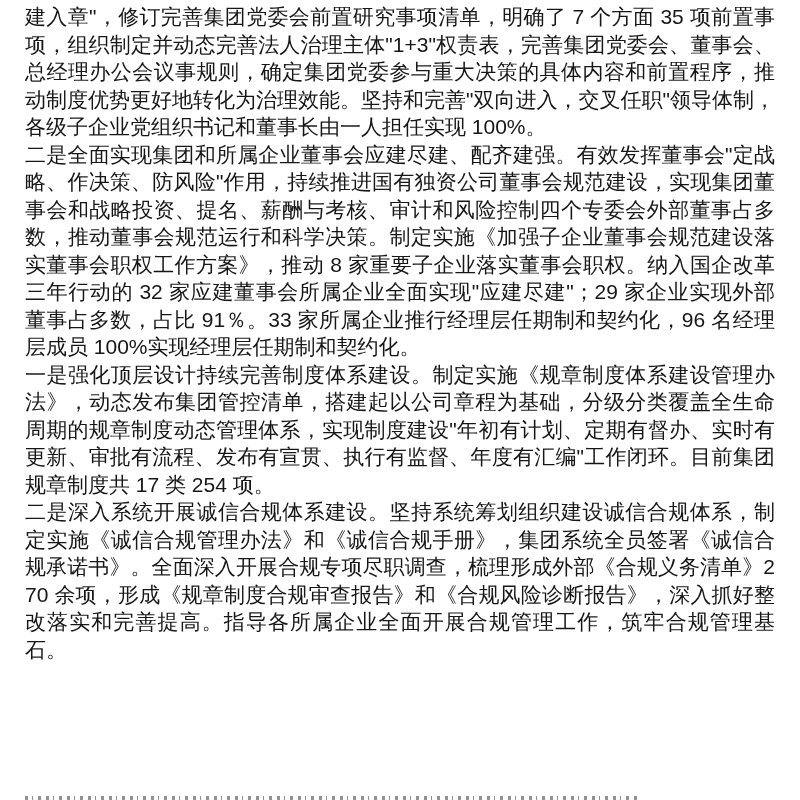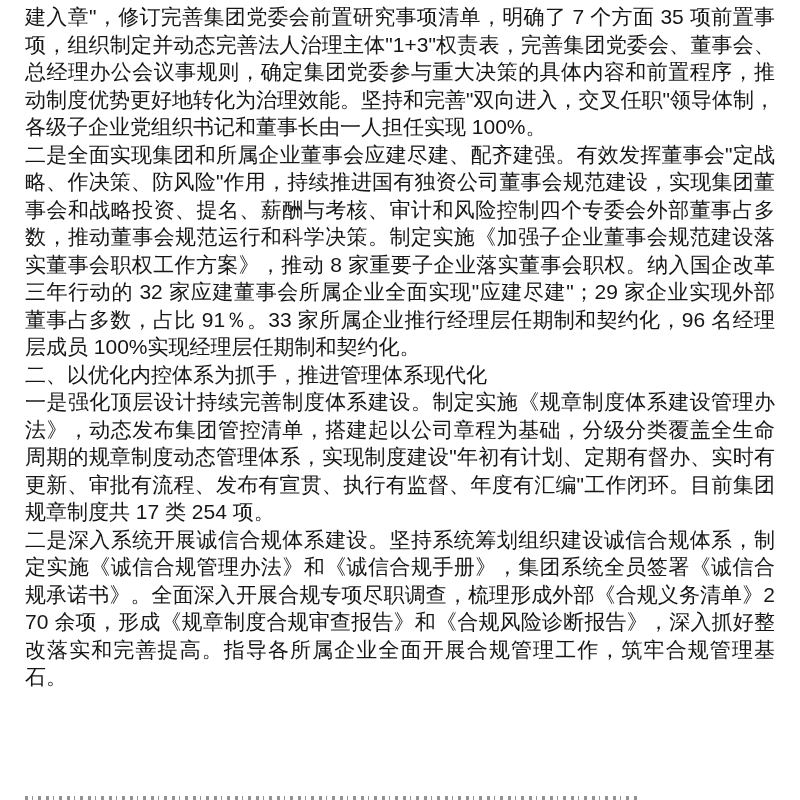--- a/index.html
+++ b/index.html
@@ -53,18 +53,17 @@
       transparent 16px, transparent 21px
     );
   }
 </style>
 </head>
 <body>
 
 <div class="page">
   <p>建入章"，修订完善集团党委会前置研究事项清单，明确了 7 个方面 35 项前置事项，组织制定并动态完善法人治理主体"1+3"权责表，完善集团党委会、董事会、总经理办公会议事规则，确定集团党委参与重大决策的具体内容和前置程序，推动制度优势更好地转化为治理效能。坚持和完善"双向进入，交叉任职"领导体制，各级子企业党组织书记和董事长由一人担任实现 100%。</p>
   <p>二是全面实现集团和所属企业董事会应建尽建、配齐建强。有效发挥董事会"定战略、作决策、防风险"作用，持续推进国有独资公司董事会规范建设，实现集团董事会和战略投资、提名、薪酬与考核、审计和风险控制四个专委会外部董事占多数，推动董事会规范运行和科学决策。制定实施《加强子企业董事会规范建设落实董事会职权工作方案》，推动 8 家重要子企业落实董事会职权。纳入国企改革三年行动的 32 家应建董事会所属企业全面实现"应建尽建"；29 家企业实现外部董事占多数，占比 91％。33 家所属企业推行经理层任期制和契约化，96 名经理层成员 100%实现经理层任期制和契约化。</p>
-  <p class="heading">二、以优化内控体系为抓手，推进管理体系现代化</p>
   <p>一是强化顶层设计持续完善制度体系建设。制定实施《规章制度体系建设管理办法》，动态发布集团管控清单，搭建起以公司章程为基础，分级分类覆盖全生命周期的规章制度动态管理体系，实现制度建设"年初有计划、定期有督办、实时有更新、审批有流程、发布有宣贯、执行有监督、年度有汇编"工作闭环。目前集团规章制度共 17 类 254 项。</p>
   <p>二是深入系统开展诚信合规体系建设。坚持系统筹划组织建设诚信合规体系，制定实施《诚信合规管理办法》和《诚信合规手册》，集团系统全员签署《诚信合规承诺书》。全面深入开展合规专项尽职调查，梳理形成外部《合规义务清单》270 余项，形成《规章制度合规审查报告》和《合规风险诊断报告》，深入抓好整改落实和完善提高。指导各所属企业全面开展合规管理工作，筑牢合规管理基石。</p>
 
   <div class="clipped-line"></div>
 </div>
 
 </body></html>

